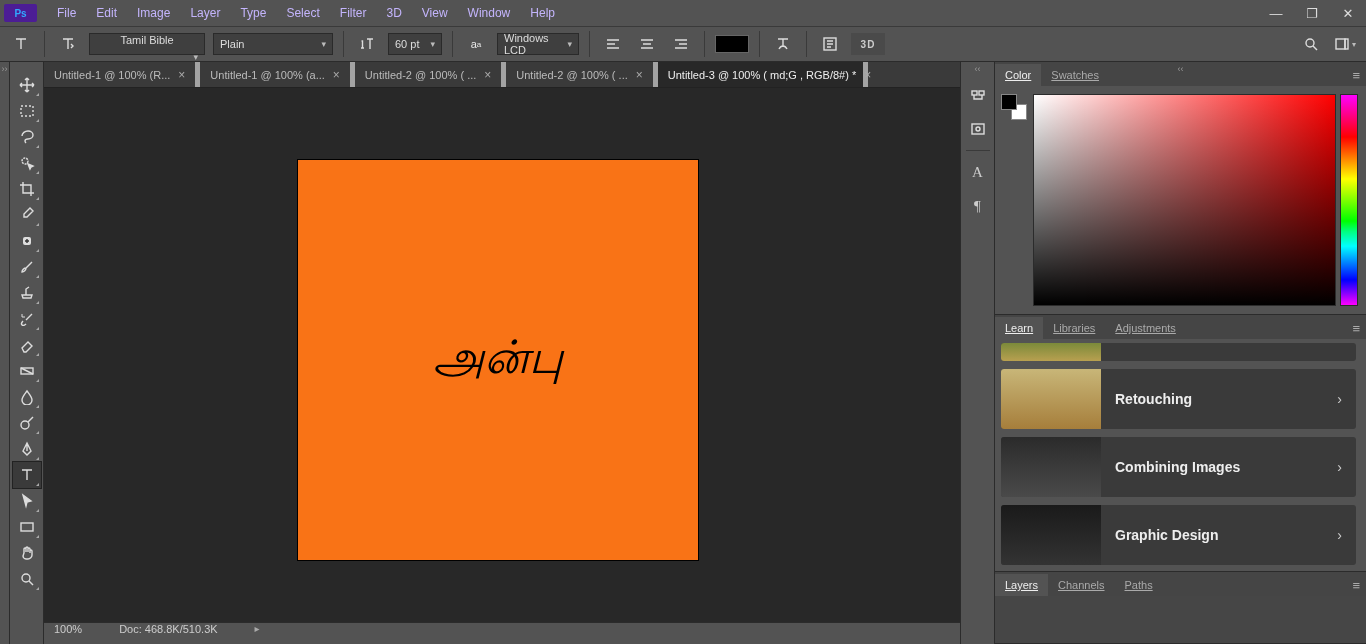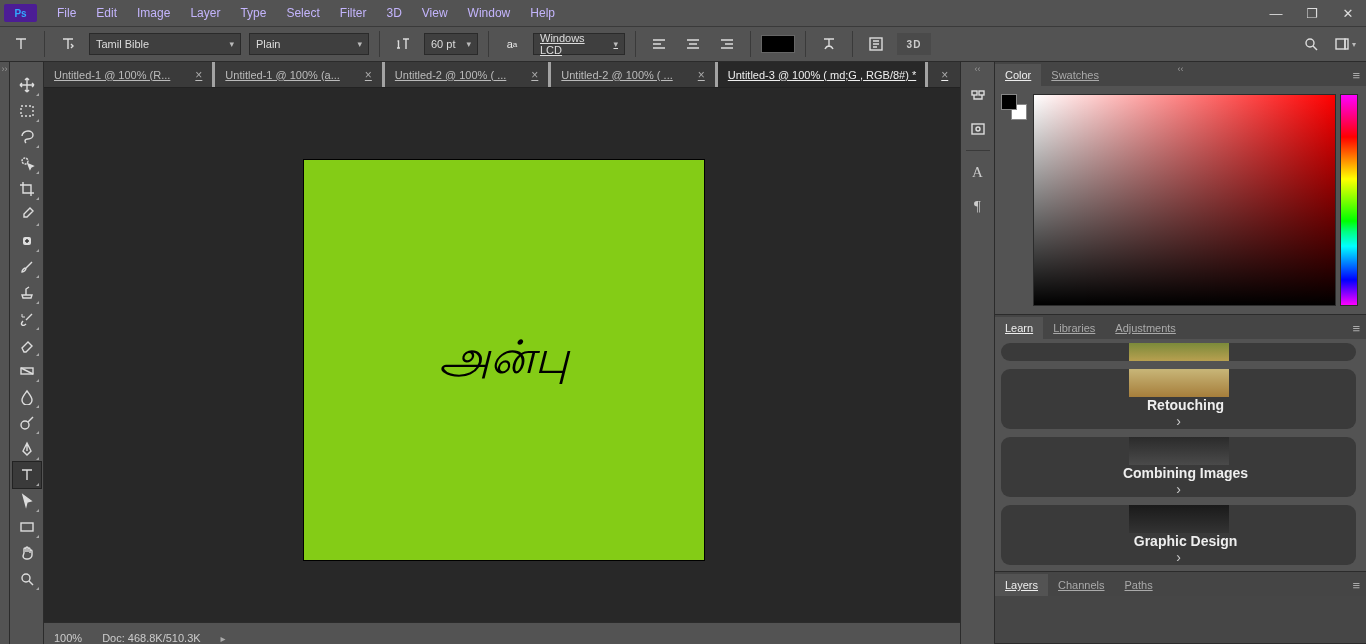--- a/index.html
+++ b/index.html
@@ -11,51 +11,51 @@
 .menubar .menu-item { padding: 0 10px; height:100%; display:flex; align-items:center; color:#c4b5fd; font-size:12px; }
 .win-controls { margin-left:auto; display:flex; }
 .win-btn { width:36px; height:26px; display:flex; align-items:center; justify-content:center; color:#ddd; font-size:13px; }
 
 
 .optionsbar { display:flex; align-items:center; height:36px; background:#535353; border-top:1px solid #3a3a3a; border-bottom:1px solid #2b2b2b; padding:0 8px; gap:8px; font-size:11px; }
 .opt-icon { width:26px; height:26px; display:flex; align-items:center; justify-content:center; color:#e8e8e8; }
 .opt-sep { width:1px; height:26px; background:#3a3a3a; margin:0 2px; }
 .opt-dropdown { display:flex; align-items:center; height:22px; background:#3f3f3f; border:1px solid #2a2a2a; padding:0 6px; color:#ddd; gap:6px; position:relative; }
 .opt-dropdown .chev { margin-left:auto; font-size:9px; color:#bbb; }
-.opt-dropdown.font { width:152px; }
+.opt-dropdown.font { width:116px;flex-direction:column; }
 .opt-dropdown.style { width:120px; }
 .opt-dropdown.size { width:54px; }
-.opt-dropdown.aa { width:92px;text-decoration:underline; }
+.opt-dropdown.aa { width:82px; }
 .opt-swatch-rect { width:34px; height:18px; background:#000; border:1px solid #666; }
 .opt-btn3d { width:34px; height:22px; display:flex; align-items:center; justify-content:center; background:#4a4a4a; color:#ccc; font-weight:600; font-size:10px; letter-spacing:1px; }
 .right-controls { margin-left:auto; display:flex; gap:8px; align-items:center; }
 
 
 .mainrow { display:flex; height:calc(100% - 26px - 36px); }
 
 
 .left-edge { width:10px; background:#535353; border-right:1px solid #2b2b2b; display:flex; align-items:flex-start; justify-content:center; padding-top:2px;}
 .left-edge .grip { font-size:9px; color:#999; }
 
 
 .toolbox { width:34px; background:#535353; display:flex; flex-direction:column; align-items:center; padding-top:10px; gap:0; border-right:1px solid #2b2b2b;}
 .tool { width:28px; height:26px; display:flex; align-items:center; justify-content:center; color:#ddd; font-size:14px; position:relative; }
 .tool.active { background:#3a3a3a; outline:1px solid #222; }
 .tool.small-corner::after { content:''; position:absolute; right:2px; bottom:2px; width:0; height:0; border-right:3px solid #aaa; border-top:3px solid transparent; }
 
 
 .docarea { flex:1; background:#282828; display:flex; flex-direction:column; min-width:0; }
 .tabstrip { display:flex; height:26px; background:#3a3a3a; border-bottom:1px solid #222; overflow:hidden; }
-.doctab { display:flex; align-items:center; padding:0 10px; gap:25px; color:#bbb; font-size:11px; border-right:3px solid #a3a3a3; background:#3a3a3a; max-width:210px; white-space:nowrap;text-decoration:underline; }
+.doctab { display:flex; align-items:center; padding:0 10px; gap:8px; color:#bbb; font-size:11px; border-right:5px solid #a3a3a3; background:#3a3a3a; max-width:210px; white-space:nowrap; }
 .doctab.active { background:#282828; color:#eee; }
 .doctab .close { font-size:12px; color:#aaa; }
 .canvaswrap { flex:1; position:relative; overflow:hidden; }
-.canvas { position:absolute; left:260px; top:72px; width:400px; height:400px; background:#84cc16; box-shadow:0 0 0 1px #000; display:flex; align-items:center; justify-content:center; }
+.canvas { position:absolute; left:254px; top:72px; width:400px; height:400px; background:#f97316; box-shadow:0 0 0 1px #000; display:flex; align-items:center; justify-content:center; }
 .canvas-text { font-family: serif; font-style:italic; font-size:46px; color:#000; }
-.statusbar { height:22px; background:#535353; border-top:1px solid #2b2b2b; display:flex; align-items:flex-end; padding:0 10px; gap:20px; color:#ccc; font-size:11px; }
+.statusbar { height:22px; background:#535353; border-top:1px solid #2b2b2b; display:flex; align-items:flex-start; padding:0 10px; gap:37px; color:#ccc; font-size:11px; }
 .statusbar .chev { color:#aaa; font-size:10px; }
 
 
 .right-iconcol { width:34px; background:#535353; display:flex; flex-direction:column; align-items:center; gap:8px; padding-top:20px; border-left:1px solid #2b2b2b; position:relative;}
 .right-iconcol .grip-top{position:absolute;top:2px;left:0;right:0;text-align:center;color:#999;font-size:9px;}
 .ricon { width:26px; height:26px; display:flex; align-items:center; justify-content:center; color:#ccc; }
 
 
 .rightpanels { width:372px; background:#535353; display:flex; flex-direction:column; border-left:1px solid #2b2b2b; position:relative;}
 .rightpanels .grip-top{position:absolute;top:2px;left:0;right:0;text-align:center;color:#999;font-size:9px;}
@@ -75,21 +75,21 @@
   linear-gradient(to bottom, rgba(0,0,0,0), #000),
   linear-gradient(to right, #fff, #ff0000);
   border:1px solid #2b2b2b; position:relative;}
 .hue-strip { width:18px; background: linear-gradient(to bottom,
   #ff00ff 0%, #ff0080 10%, #ff0000 20%, #ff8000 30%, #ffff00 40%,
   #80ff00 50%, #00ff00 60%, #00ff80 65%, #00ffff 72%, #0080ff 80%,
   #0000ff 88%, #8000ff 94%, #ff00ff 100%);
   border:1px solid #2b2b2b; }
 
 .learnpanel-body { height:232px; padding:4px 10px 6px 6px; overflow:hidden; display:flex; flex-direction:column; gap:8px;}
-.learn-row { display:flex; align-items:center; height:60px; background:#3a3a3a; border-radius:9px; overflow:hidden;flex-direction:column; }
+.learn-row { display:flex; align-items:center; height:60px; background:#3a3a3a; border-radius:3px; overflow:hidden; }
 .learn-row.tiny { height:18px; }
 .learn-thumb { width:100px; height:100%; background:#6b5a3c; }
 .learn-thumb.t1 { background:linear-gradient(#c8b678,#a67e3b); }
 .learn-thumb.t2 { background:linear-gradient(#2b2b2b,#4a4a4a); }
 .learn-thumb.t3 { background:linear-gradient(#1a1a1a,#333); }
 .learn-thumb.t0 { background:linear-gradient(#7b8a3a,#b8a050); }
 .learn-label { flex:1; padding-left:14px; font-size:14px; font-weight:600; color:#eee; }
 .learn-chev { padding:0 14px; color:#ccc; font-size:14px; }
 
 .layerspanel { flex:1; }

